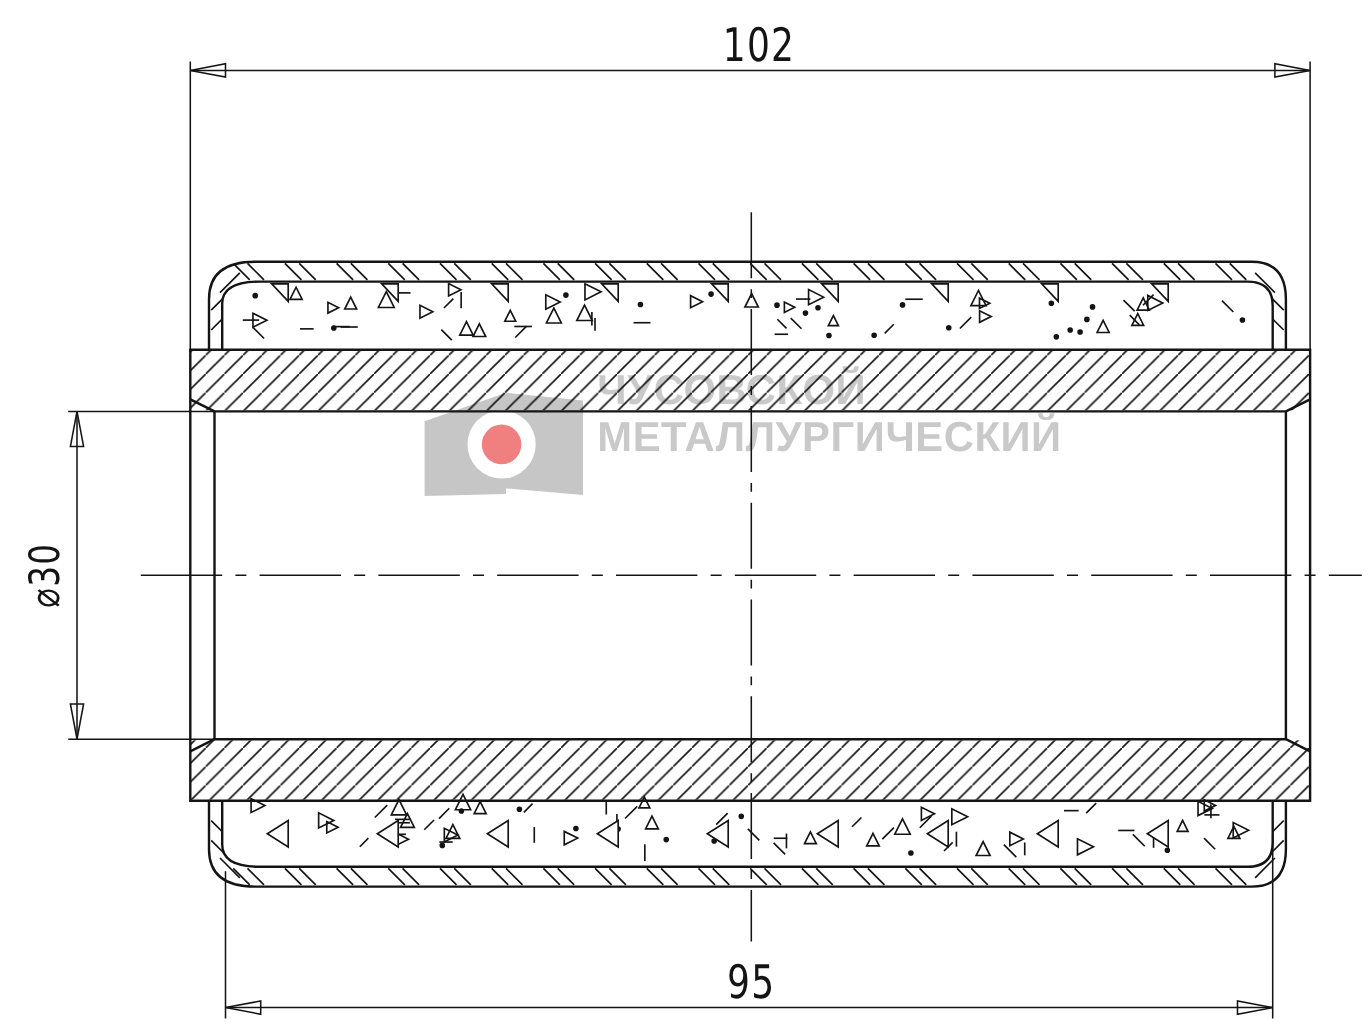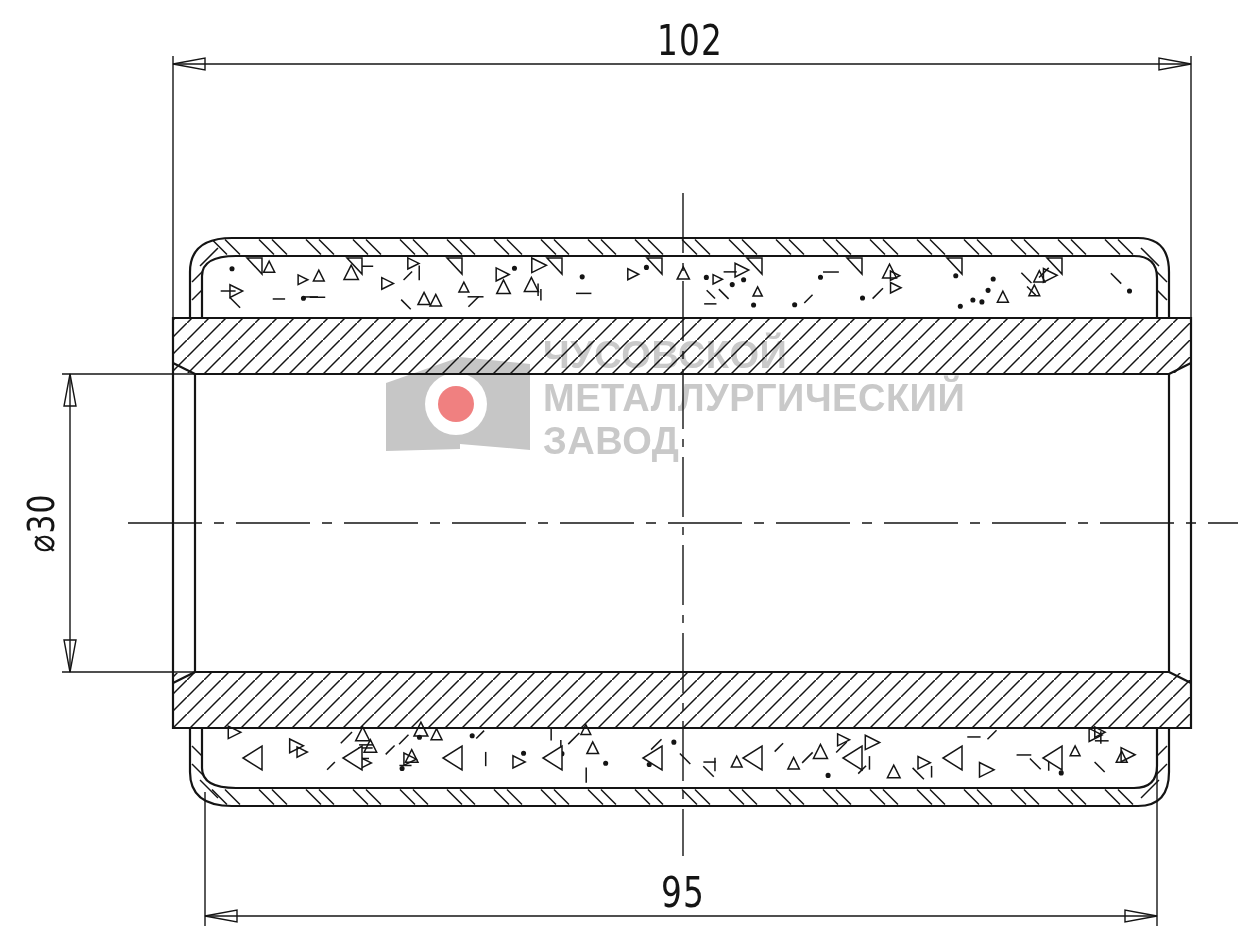--- a/index.html
+++ b/index.html
@@ -23,21 +23,20 @@
   <div class="watermark">
     <svg class="wm-logo" width="150" height="106" viewBox="0 0 150 106">
       <polygon points="2,32 76,6 76,98 2,100" fill="#c6c6c6"></polygon>
       <polygon points="76,6 146,13 146,99 76,93" fill="#c6c6c6"></polygon>
       <circle cx="72" cy="53" r="31" fill="#ffffff"></circle>
       <circle cx="72" cy="53" r="18" fill="#f08080"></circle>
     </svg>
     <div class="wm-text" style="color:#c9c9c9">
       <div>ЧУСОВСКОЙ</div>
       <div>МЕТАЛЛУРГИЧЕСКИЙ</div>
-      <div>ЗАВОД</div>
     </div>
   </div>
 
   <svg class="drawing-svg" width="1245" height="942" viewBox="0 0 1245 942" stroke="#141414">
 
     <defs>
       <pattern id="hatchSleeve" patternUnits="userSpaceOnUse" width="17" height="17">
         <path d="M-4,21 L21,-4" stroke="#141414" stroke-width="1.5" fill="none"></path>
       </pattern>
       <clipPath id="clipShellTop">

